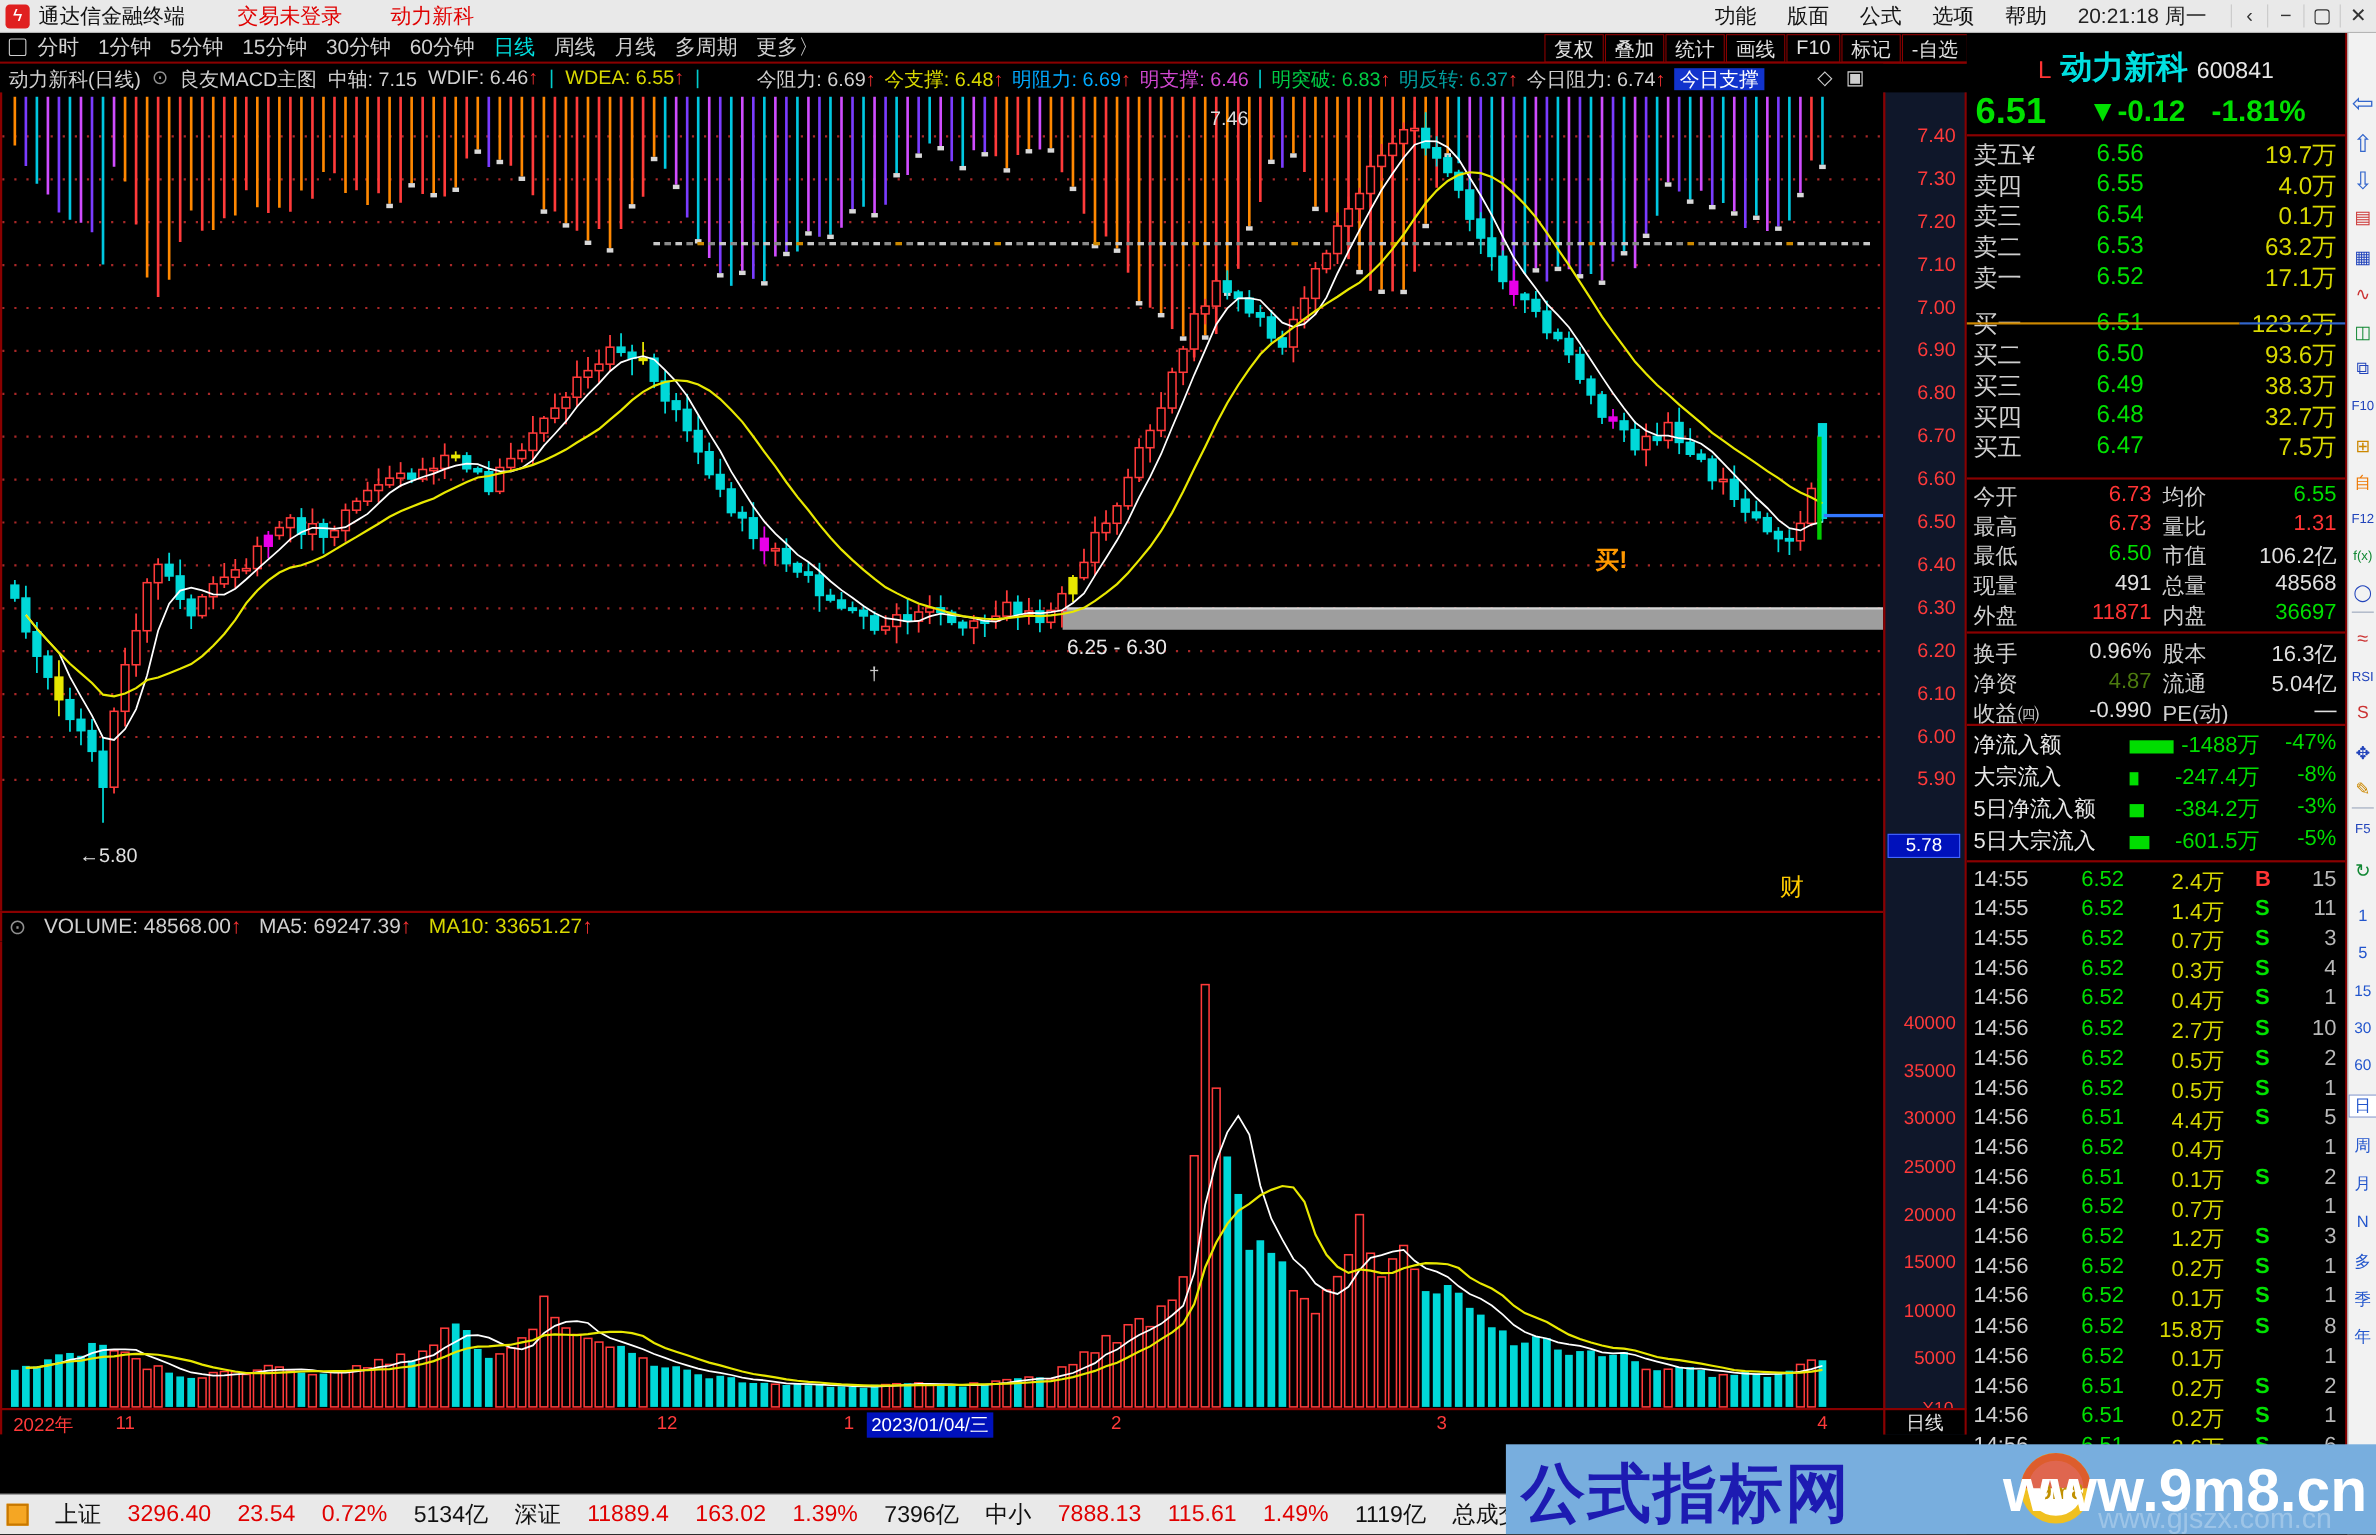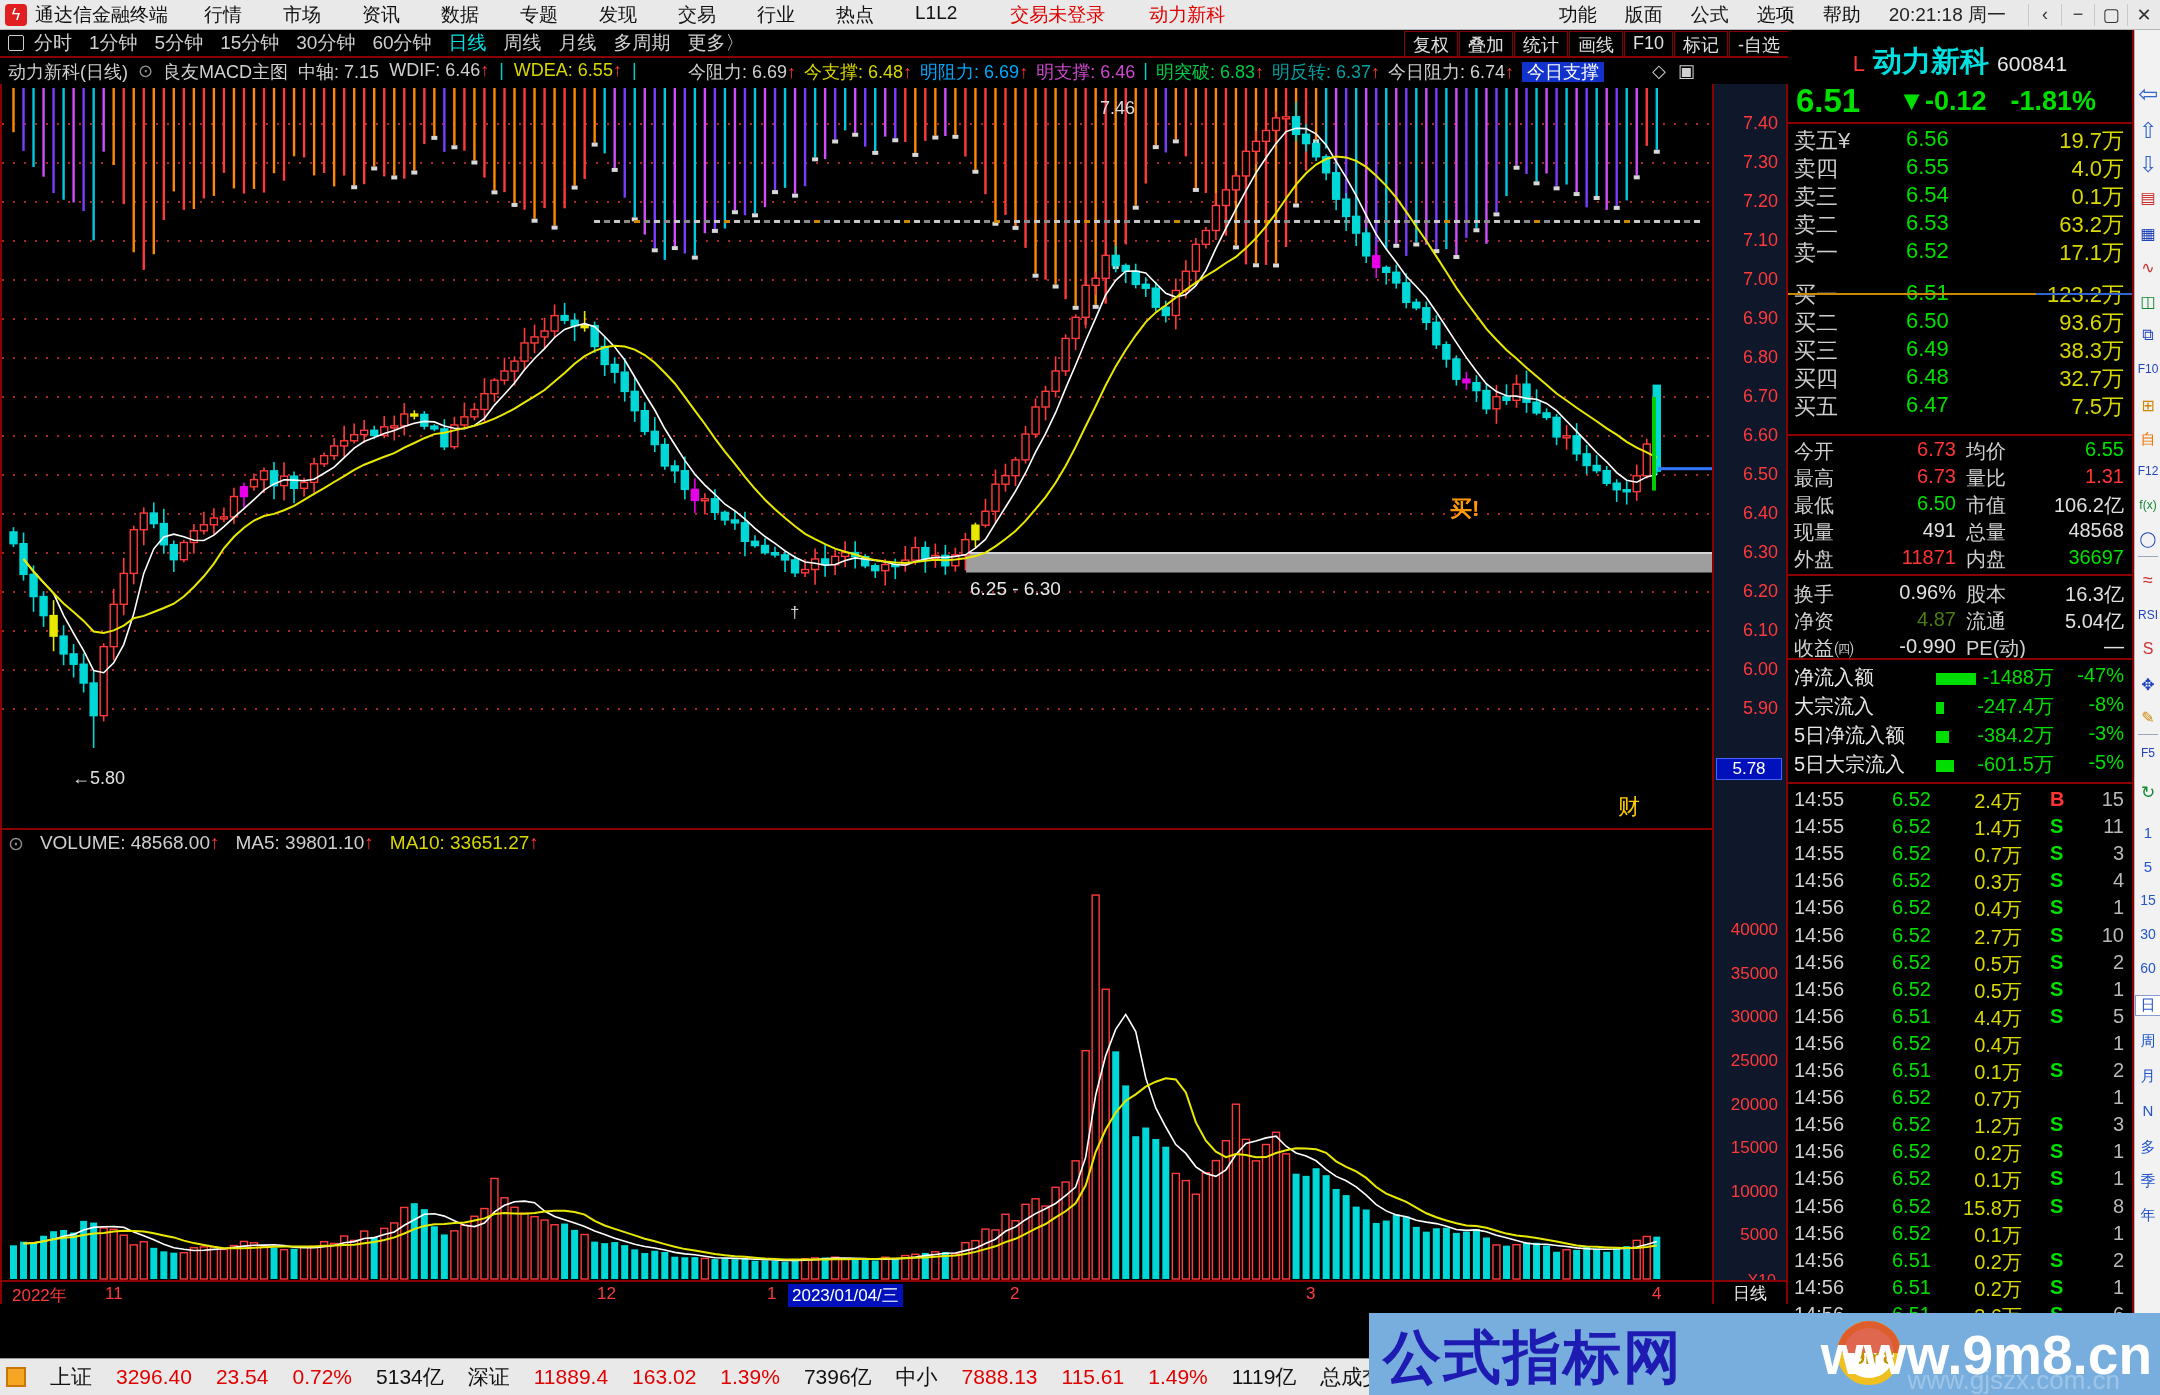--- a/index.html
+++ b/index.html
@@ -137,32 +137,20 @@
   #banner-ghost { position:absolute; right:40px; top:52px; font-size:26px; color:#ffffff; opacity:.28; }
 </style>
 </head>
 <body>
 
 <div id="app">
 
   <div id="menubar">
     <div id="app-logo">ϟ</div>
     <div id="app-title">通达信金融终端</div>
-    <div id="menu-items" style="display:flex;">
-        <div class="menu-item">行情</div>
-        <div class="menu-item">市场</div>
-        <div class="menu-item">资讯</div>
-        <div class="menu-item">数据</div>
-        <div class="menu-item">专题</div>
-        <div class="menu-item">发现</div>
-        <div class="menu-item">交易</div>
-        <div class="menu-item">行业</div>
-        <div class="menu-item">热点</div>
-        <div class="menu-item">L1L2</div>
-      </div>
     <div id="login-status" class="red-note">交易未登录</div>
     <div id="active-stock-note" class="red-note">动力新科</div>
     <div id="right-menus">
         <div class="rmenu">功能</div>
         <div class="rmenu">版面</div>
         <div class="rmenu">公式</div>
         <div class="rmenu">选项</div>
         <div class="rmenu">帮助</div>
       </div>
     <div id="clock">20:21:18 周一</div>
@@ -925,21 +913,21 @@
       <text x="70" y="700" fill="#e0e0e0" font-size="18">←5.80</text>
       <text x="968" y="510.5000000000001" fill="#e8e8e8" font-size="19">6.25 - 6.30</text>
       <text x="1448" y="432" fill="#ff9900" font-size="22" font-weight="bold">买!</text>
       <text x="1616" y="730" fill="#ffcc00" font-size="22">财</text>
       <text x="788" y="534" fill="#cccccc" font-size="17">†</text>
     </svg>
 
   <div id="vol-header">
       <span style="color: rgb(144, 144, 144);">⊙</span>
       <span class="ind-seg"><span style="color: rgb(208, 208, 208);">VOLUME: 48568.00</span><span class="ind-arrow">↑</span></span>
-      <span class="ind-seg"><span style="color: rgb(208, 208, 208);">MA5: 39801.10</span><span class="ind-arrow">↑</span></span>
+      <span class="ind-seg"><span style="color: rgb(208, 208, 208);">MA5: 69247.39</span><span class="ind-arrow">↑</span></span>
       <span class="ind-seg"><span style="color: rgb(216, 216, 0);">MA10: 33651.27</span><span class="ind-arrow">↑</span></span>
     </div>
 
   <svg id="vol-chart" width="1712" height="424">
       <rect x="8" y="389.2843272546659" width="7" height="33.715672745334075" fill="#00d8d8"></rect>
       <rect x="18.02" y="385.7031264304346" width="7" height="37.29687356956538" fill="#00d8d8"></rect>
       <rect x="28.04" y="386.38578085392805" width="7" height="36.614219146071946" fill="#00d8d8"></rect>
       <rect x="38.06" y="379.7707787582089" width="7" height="43.229221241791095" fill="#00d8d8"></rect>
       <rect x="48.08" y="375.2088259764695" width="7" height="47.791174023530516" fill="#00d8d8"></rect>
       <rect x="58.099999999999994" y="373.9694289686915" width="7" height="49.03057103130851" fill="#00d8d8"></rect>

